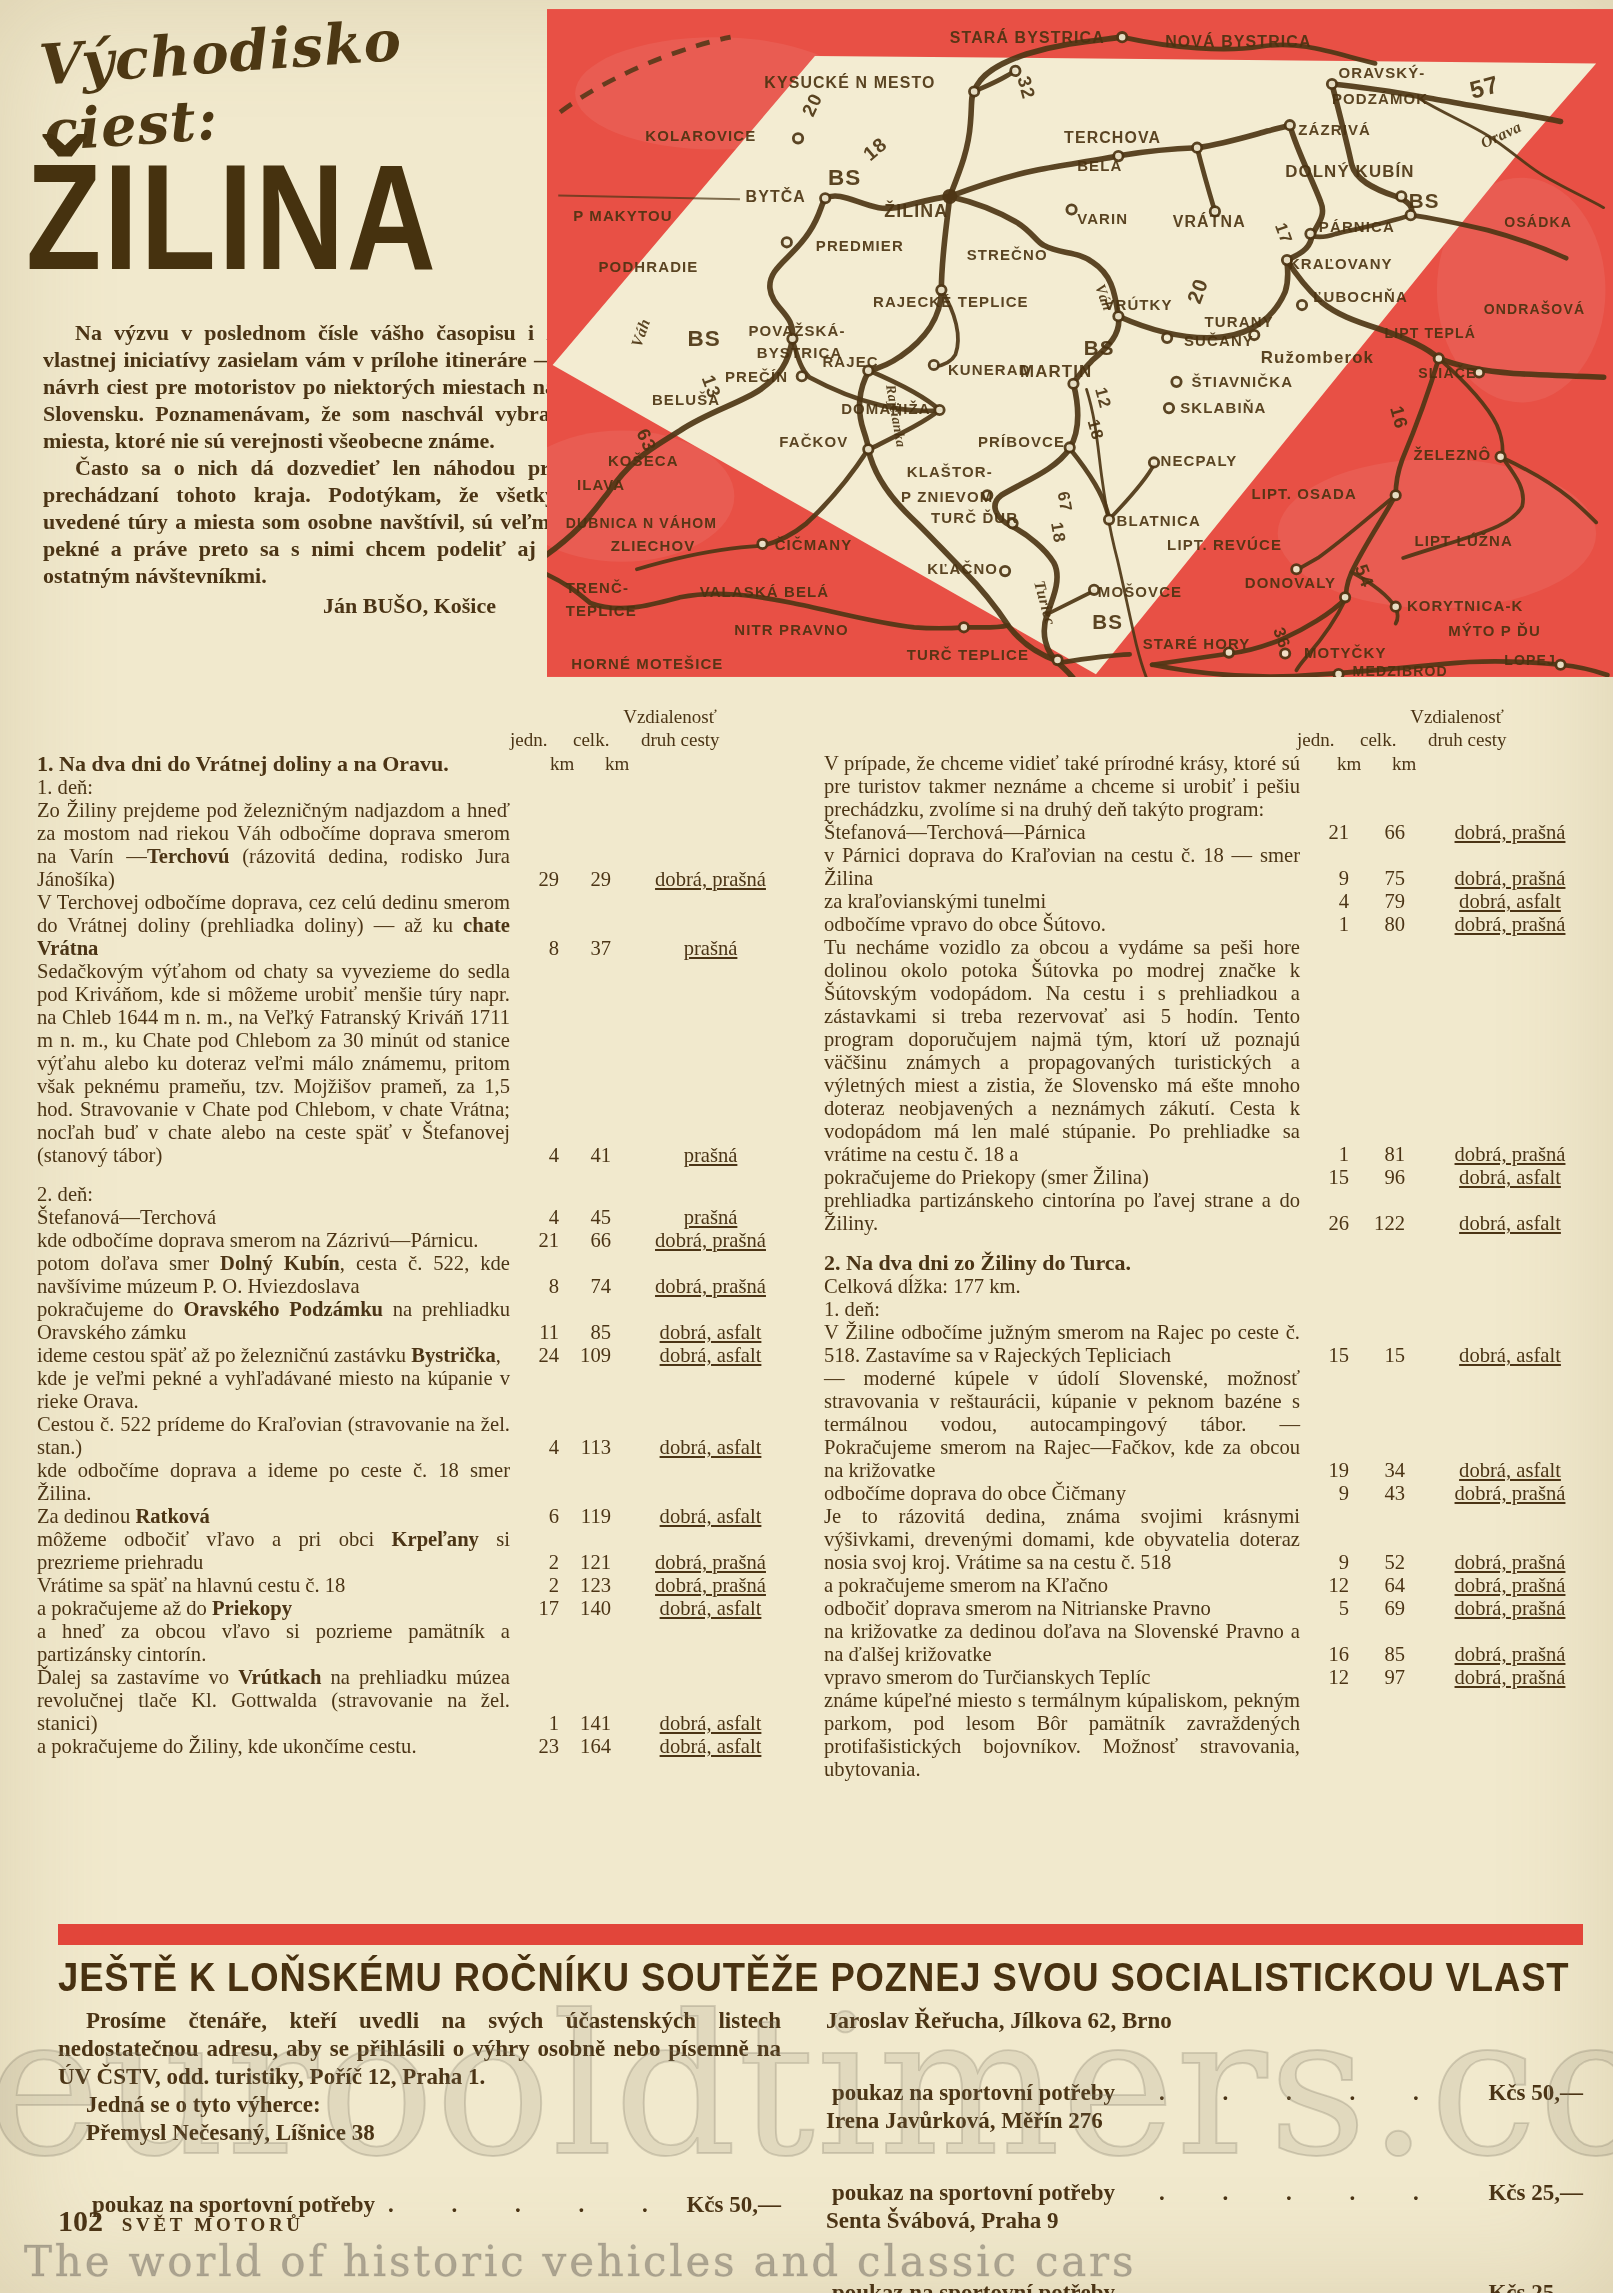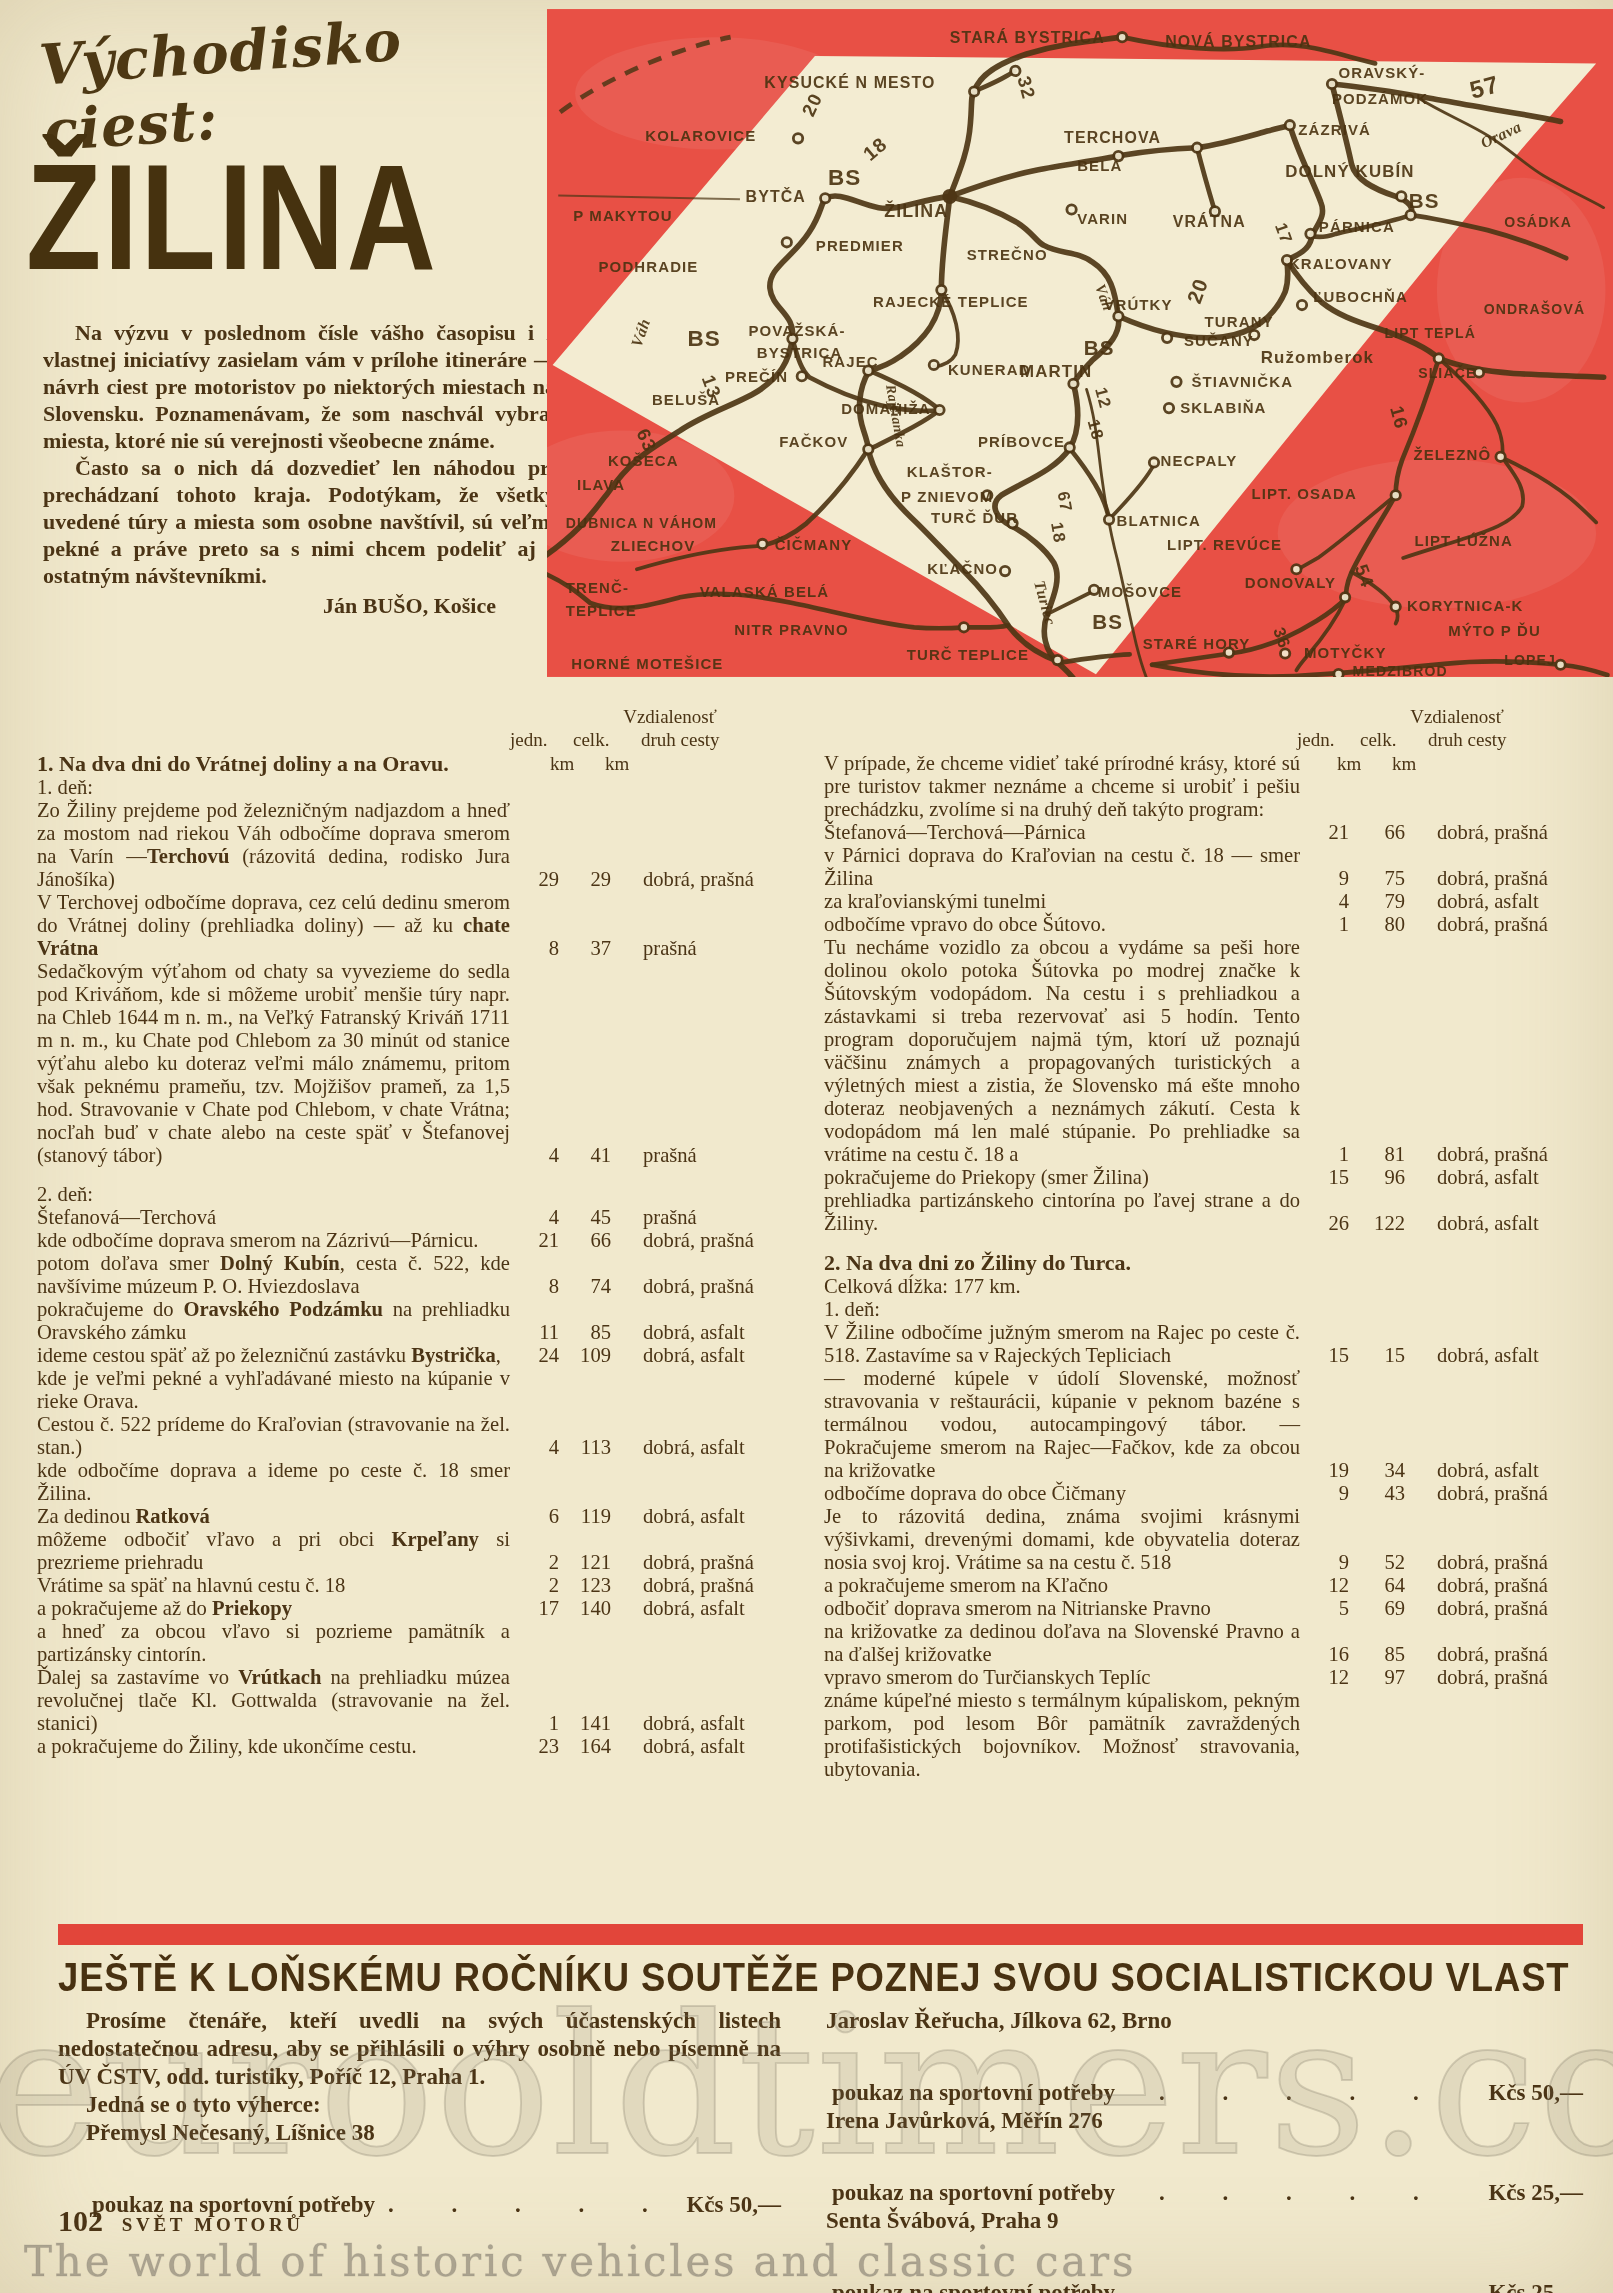--- a/index.html
+++ b/index.html
@@ -32,21 +32,21 @@
   .th-jedn{left:473px;top:22.5px;}
   .th-celk{left:536px;top:22.5px;}
   .th-druh{left:604px;top:22.5px;}
   .th-km1{left:513px;top:47px;}
   .th-km2{left:568px;top:47px;}
   .row{display:grid;grid-template-columns:473px 49px 52px 167px;}
   #col-right .row{grid-template-columns:476px 49px 56px 178px;}
   .row .t{grid-column:1;}
   .row.h .t{font-weight:700;font-size:22px;line-height:24px;}
   .row .j,.row .c{text-align:right;align-self:end;white-space:nowrap;}
-  .row .d{align-self:end;padding-left:32px;text-align:left;white-space:nowrap;}
+  .row .d{align-self:end;padding-left:32px;text-align:center;white-space:nowrap;text-decoration:underline;}
   .row.gap{margin-top:16px;}
   
   #redbar{position:absolute;left:58px;top:1924px;width:1525px;height:20.6px;background:#e2453a;}
   #banner-headline{position:absolute;left:58px;top:1954px;width:1537px;white-space:nowrap;
     font-family:"Liberation Sans",sans-serif;font-weight:700;font-size:37px;letter-spacing:0.9px;
     color:#483111;transform:scaleY(1.12) scaleX(.985);transform-origin:left top;}
   .contest{position:absolute;top:2007px;font-size:23px;line-height:28px;font-weight:700;}
   #contest-left{left:58px;width:723px;text-align:justify;}
   #contest-right{left:798px;width:785px;}
   .contest p{margin:0;text-indent:28px;}

